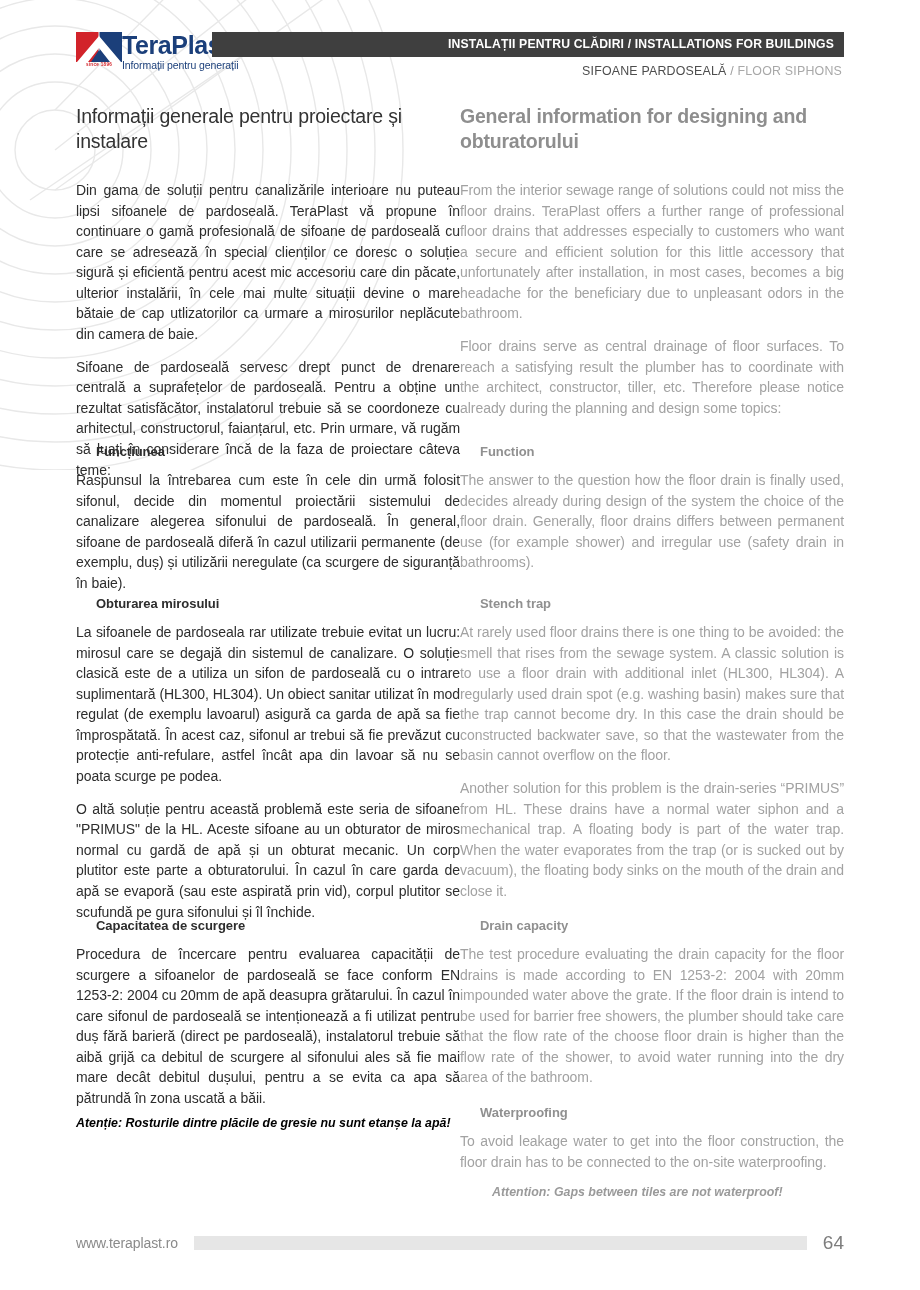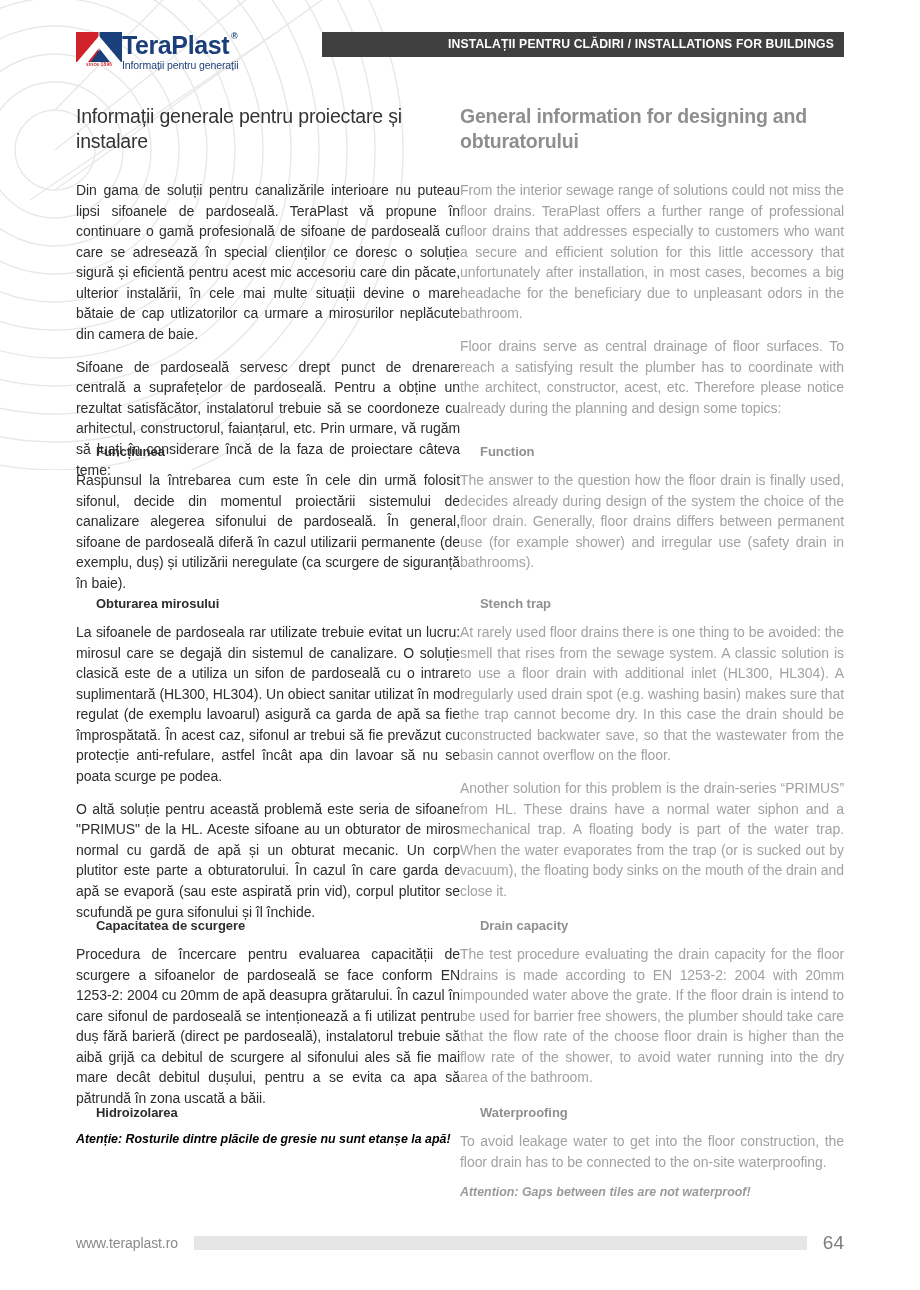--- a/index.html
+++ b/index.html
@@ -99,21 +99,21 @@
     top: 4px;
     text-align: right;
   }
   .header-bar {
     background: #3f3f3f;
     color: #ffffff;
     font-size: 12.2px;
     font-weight: bold;
     letter-spacing: 0.15px;
     padding: 5px 10px 6px 10px;
-    width: 522px;
+    width: 632px;
     text-align: right;
     white-space: nowrap;
   }
   .header-sub {
     margin-top: 7px;
     font-size: 12.4px;
     letter-spacing: 0.2px;
     padding-right: 2px;
     white-space: nowrap;
   }
@@ -164,21 +164,21 @@
   .en h2.sub { color: #909090; }
 
   p.attention {
     font-size: 12.4px;
     font-weight: bold;
     font-style: italic;
     line-height: 1.45;
     margin-top: 10px;
   }
   .ro p.attention { color: #000000; }
-  .en p.attention { color: #9a9a9a; }
+  .en p.attention { color: #9a9a9a; margin-left: 32px; }
 
   .sec { margin-bottom: 0; }
 
   
   .blk { position: absolute; width: 384px; }
   .blk.l { left: 0; }
   .blk.r { left: 384px; }
 
   
   .footer {
@@ -247,20 +247,23 @@
         <div class="logo-since">since 1896</div>
       </div>
       <div class="logo-text">
         <div class="logo-word"><span>TeraPlast</span><span class="tm">®</span></div>
         <div class="logo-tag">Informații pentru generații</div>
       </div>
     </div>
 
     <div class="header-right">
       <div class="header-bar">INSTALAȚII PENTRU CLĂDIRI / INSTALLATIONS FOR BUILDINGS</div>
+      <div class="header-sub">
+        <span class="ro">SIFOANE PARDOSEALĂ</span><span class="sep"> / </span><span class="en">FLOOR SIPHONS</span>
+      </div>
     </div>
   </div>
 
   <div class="columns">
     <div class="colwrap" id="colwrap">
         <div class="blk l ro" style="top: 0px;">
           <h1 class="title ro">Informații generale pentru proiectare și instalare</h1>
         </div>
         <div class="blk l ro" style="top: 76px;">
           <p class="body">Din gama de soluții pentru canalizările interioare nu puteau lipsi sifoanele de pardoseală. TeraPlast vă propune în continuare o gamă profesională de sifoane de pardoseală cu care se adresează în special clienților ce doresc o soluție sigură și eficientă pentru acest mic accesoriu care din păcate, ulterior instalării, în cele mai multe situații devine o mare bătaie de cap utlizatorilor ca urmare a mirosurilor neplăcute din camera de baie.</p>
@@ -273,29 +276,28 @@
         <div class="blk l ro sec" style="top: 492px;">
           <h2 class="sub">Obturarea mirosului</h2>
           <p class="body">La sifoanele de pardoseala rar utilizate trebuie evitat un lucru: mirosul care se degajă din sistemul de canalizare. O soluție clasică este de a utiliza un sifon de pardoseală cu o intrare suplimentară (HL300, HL304). Un obiect sanitar utilizat în mod regulat (de exemplu lavoarul) asigură ca garda de apă sa fie împrospătată. În acest caz, sifonul ar trebui să fie prevăzut cu protecție anti-refulare, astfel încât apa din lavoar să nu se poata scurge pe podea.</p>
           <p class="body">O altă soluție pentru această problemă este seria de sifoane "PRIMUS" de la HL. Aceste sifoane au un obturator de miros normal cu gardă de apă și un obturat mecanic. Un corp plutitor este parte a obturatorului. În cazul în care garda de apă se evaporă (sau este aspirată prin vid), corpul plutitor se scufundă pe gura sifonului și îl închide.</p>
         </div>
         <div class="blk l ro sec" style="top: 814px;">
           <h2 class="sub">Capacitatea de scurgere</h2>
           <p class="body">Procedura de încercare pentru evaluarea capacității de scurgere a sifoanelor de pardoseală se face conform EN 1253-2: 2004 cu 20mm de apă deasupra grătarului. În cazul în care sifonul de pardoseală se intenționează a fi utilizat pentru duș fără barieră (direct pe pardoseală), instalatorul trebuie să aibă grijă ca debitul de scurgere al sifonului ales să fie mai mare decât debitul dușului, pentru a se evita ca apa să pătrundă în zona uscată a băii.</p>
         </div>
         <div class="blk l ro sec" style="top: 1001px;">
-          <h2 class="sub">Hidroizolarea</h2>
           <p class="attention">Atenție: Rosturile dintre plăcile de gresie nu sunt etanșe la apă!</p>
         </div>
         <div class="blk r en" style="top: 0px;">
           <h1 class="title en">General  information for designing and obturatorului</h1>
         </div>
         <div class="blk r en" style="top: 76px;">
           <p class="body">From the interior sewage range of solutions could not miss the floor drains. TeraPlast offers a further range of professional floor drains that addresses especially to customers who want a secure and efficient solution for this little accessory that unfortunately after installation, in most cases, becomes a big headache for the  beneficiary due to unpleasant odors in the bathroom.</p>
-          <p class="body">Floor drains serve as central drainage of floor surfaces. To reach a satisfying result the plumber has to coordinate with the architect, constructor, acest, etc. Therefore please notice already during the planning and design some topics:</p>
+          <p class="body">Floor drains serve as central drainage of floor surfaces. To reach a satisfying result the plumber has to coordinate with the architect, constructor, tiller, etc. Therefore please notice already during the planning and design some topics:</p>
         </div>
         <div class="blk r en sec" style="top: 340px;">
           <h2 class="sub">Function</h2>
           <p class="body">The answer to the question how the floor drain is finally used, decides already during design of the system the choice of the floor drain. Generally, floor drains differs between permanent use (for example shower) and irregular use (safety drain in bathrooms).</p>
         </div>
         <div class="blk r en sec" style="top: 492px;">
           <h2 class="sub">Stench trap</h2>
           <p class="body">At rarely used floor drains there is one thing to be avoided: the smell that rises from the sewage system. A classic solution is to use a floor drain with additional inlet (HL300, HL304). A regularly used drain spot (e.g. washing basin) makes sure that the trap cannot become dry. In this case the drain should be constructed backwater save, so that the wastewater from the basin cannot overflow on the floor.</p>
           <p class="body">Another solution for this problem is the drain-series “PRIMUS” from HL. These drains have a normal water siphon and a mechanical trap. A floating body is part of the water trap. When the water evaporates from the trap (or is sucked out by vacuum), the floating body sinks on the mouth of the drain and close it.</p>
         </div>

